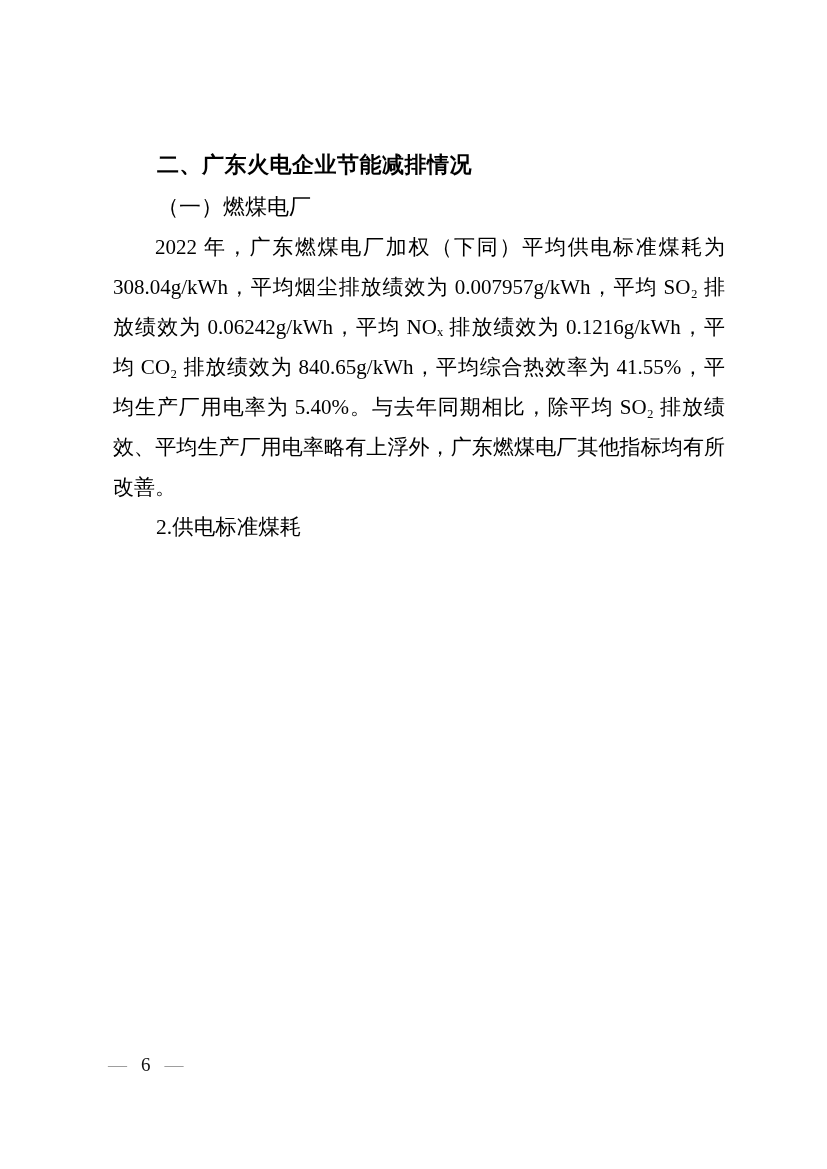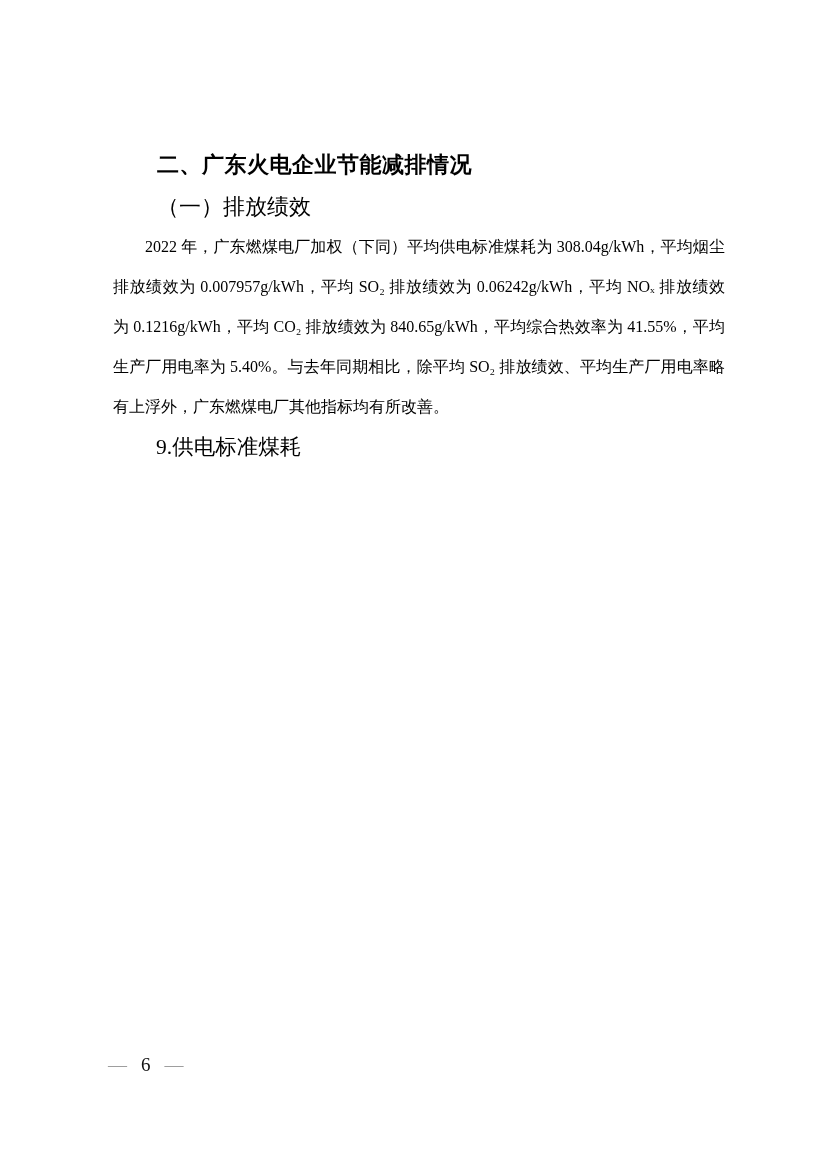--- a/index.html
+++ b/index.html
@@ -32,21 +32,21 @@
     letter-spacing: 0.5px;
   }
   .subsection-heading {
     font-size: 22px;
     font-weight: normal;
     line-height: 41px;
     margin: 0;
     text-indent: 2em;
   }
   .body-para {
-    font-size: 16px;
+    font-size: 21px;
     line-height: 40px;
     margin: 0;
     text-align: justify;
     text-indent: 2em;
     word-break: break-word;
   }
   .numbered-heading {
     font-size: 21.5px;
     font-weight: normal;
     line-height: 40px;
@@ -68,21 +68,21 @@
     color: #111111;
     margin: 0 14px;
   }
 </style>
 </head>
 <body>
 
 <div class="page">
   <div class="content">
     <h1 class="section-heading">二、广东火电企业节能减排情况</h1>
-    <h2 class="subsection-heading">（一）排放绩效</h2>
+    <h2 class="subsection-heading">（一）燃煤电厂</h2>
     <p class="body-para">2022 年，广东燃煤电厂加权（下同）平均供电标准煤耗为 308.04g/kWh，平均烟尘排放绩效为 0.007957g/kWh，平均 SO₂ 排放绩效为 0.06242g/kWh，平均 NOₓ 排放绩效为 0.1216g/kWh，平均 CO₂ 排放绩效为 840.65g/kWh，平均综合热效率为 41.55%，平均生产厂用电率为 5.40%。与去年同期相比，除平均 SO₂ 排放绩效、平均生产厂用电率略有上浮外，广东燃煤电厂其他指标均有所改善。</p>
-    <h3 class="numbered-heading">9.供电标准煤耗</h3>
+    <h3 class="numbered-heading">2.供电标准煤耗</h3>
   </div>
 
   <div class="footer">
     <span class="dash">—</span><span class="page-num">6</span><span class="dash">—</span>
   </div>
 </div>
 
 </body></html>

